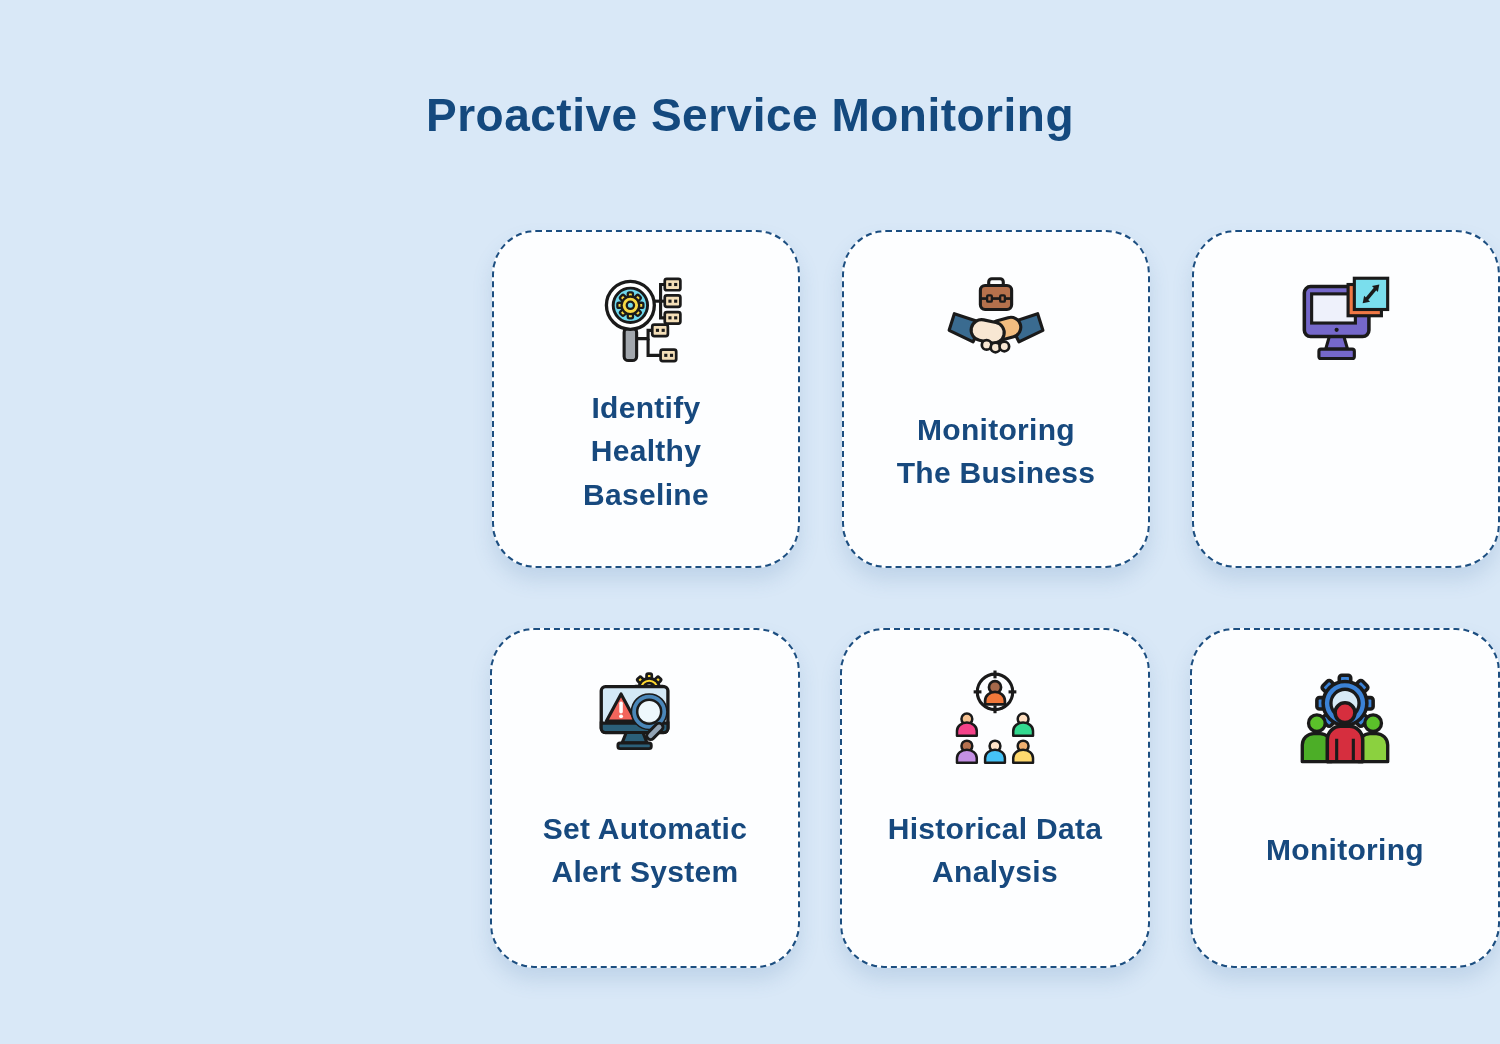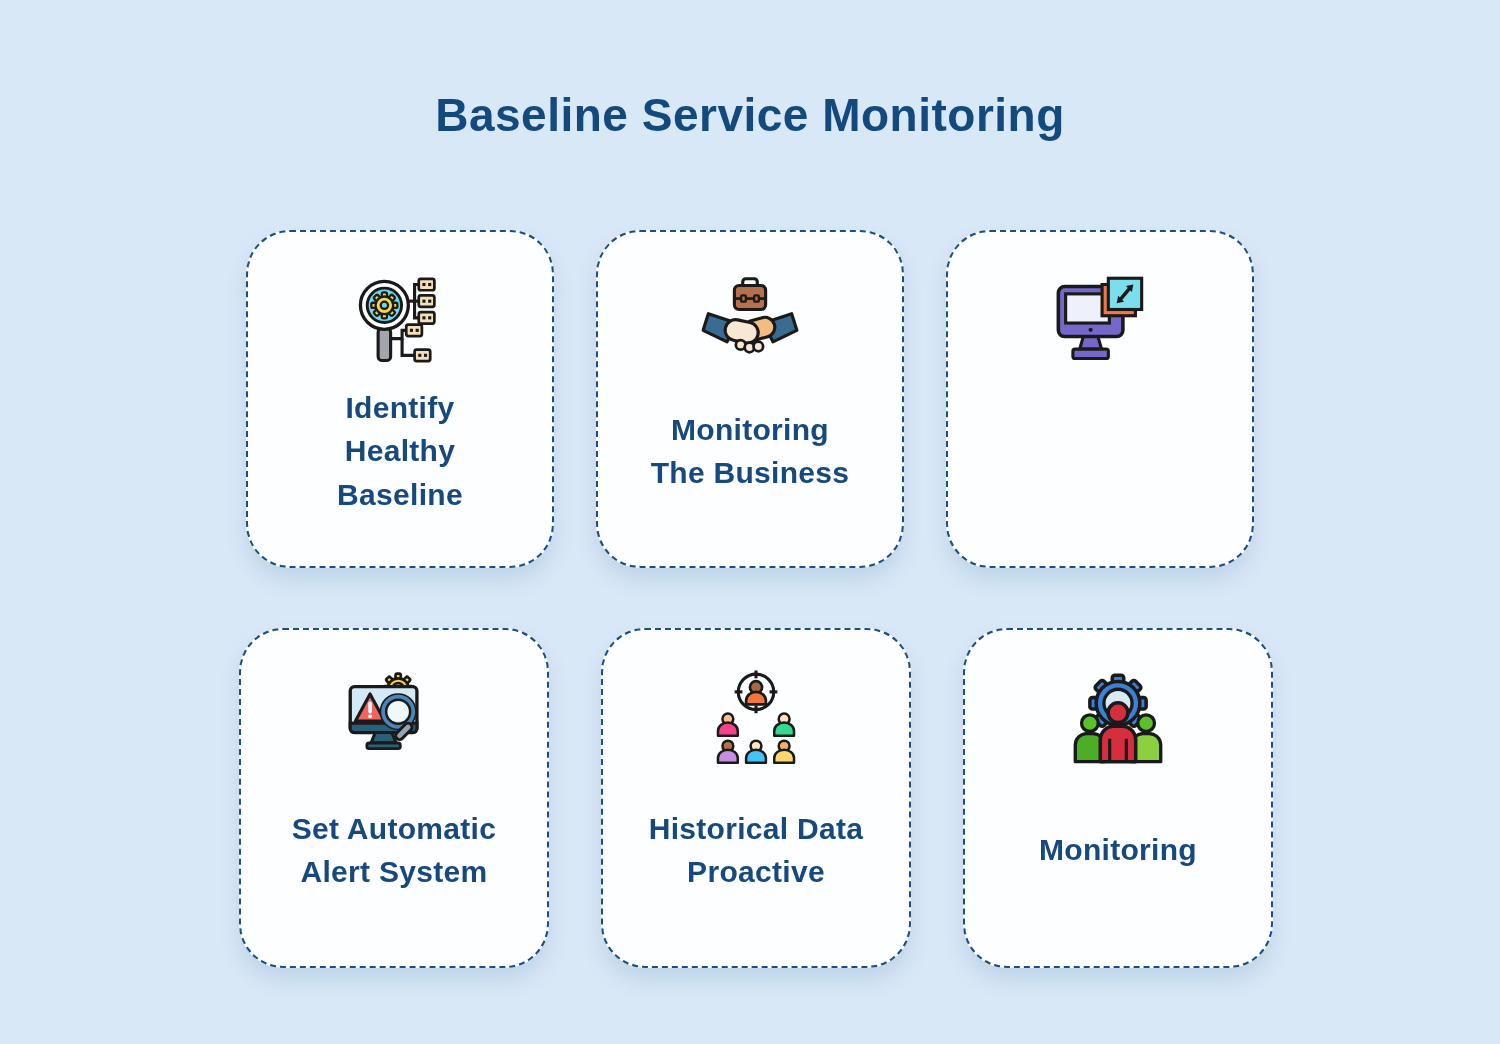--- a/index.html
+++ b/index.html
@@ -3,44 +3,44 @@
 <meta charset="utf-8">
 <style>
   * { margin:0; padding:0; box-sizing:border-box; }
   body { width:1500px; height:1044px; background:#D9E8F7; font-family:"Liberation Sans", sans-serif; position:relative; overflow:hidden; }
   .stage { position:absolute; inset:0; }
   .page-title {
     position:absolute; top:88px; left:0; width:100%;
     text-align:center; font-size:46px; font-weight:700;
     letter-spacing:0.5px; color:#14497E;
   }
-  .row { position:absolute; left:0; right:0; display:flex; justify-content:center; }
+  .row { position:absolute; left:0; right:0; display:flex; justify-content:flex-end; }
   .row-1 { top:230px; gap:42px; }
-  .row-2 { top:628px; gap:52px;padding-left:12px; }
+  .row-2 { top:628px; gap:40px;padding-left:12px; }
   .card {
     width:308px; height:338px; background:#FDFEFF;
     border:2px dashed #1C4E80; border-radius:44px;
     box-shadow:0 12px 20px rgba(80,120,170,0.18);
     display:flex; flex-direction:column; align-items:center;
   }
   .row-2 .card { width:310px; height:340px; }
   .card-icon { flex:0 0 150px; padding-top:30px; display:flex; align-items:center; justify-content:center; }
   .card-label {
     flex:1; display:flex; align-items:center; justify-content:center;
     text-align:center; white-space:pre-line;
     font-size:30px; font-weight:700; color:#17497E;
     line-height:1.45; letter-spacing:0.3px; padding:0 12px 46px;
   }
 </style>
 </head>
 <body>
 
 <div class="stage">
 
-  <h1 class="page-title">Baseline Service Monitoring</h1>
+  <h1 class="page-title">Proactive Service Monitoring</h1>
 
   <div class="row row-1">
 
     <div class="card">
       <div class="card-icon">
         <svg width="100" height="100" viewBox="0 0 96 96">
           <g stroke="#1A1A1A" stroke-width="3" fill="none">
             <path d="M50 28 H62"></path>
               <path d="M62 28 V12 H66"></path>
               <path d="M62 28 H66"></path>
@@ -185,21 +185,21 @@
           <path d="M65.5 63 v-4.5 a9.5 8 0 0 1 19 0 V63 z" fill="#33D98F" stroke="#1A1A1A" stroke-width="2.4" stroke-linejoin="round"></path>
           <circle cx="21" cy="73" r="5.2" fill="#B5704E" stroke="#1A1A1A" stroke-width="2.4"></circle>
           <path d="M11.5 89 v-4.5 a9.5 8 0 0 1 19 0 V89 z" fill="#C490E4" stroke="#1A1A1A" stroke-width="2.4" stroke-linejoin="round"></path>
           <circle cx="48" cy="73" r="5.2" fill="#FFE3C8" stroke="#1A1A1A" stroke-width="2.4"></circle>
           <path d="M38.5 89 v-4.5 a9.5 8 0 0 1 19 0 V89 z" fill="#45C3F7" stroke="#1A1A1A" stroke-width="2.4" stroke-linejoin="round"></path>
           <circle cx="75" cy="73" r="5.2" fill="#F0B070" stroke="#1A1A1A" stroke-width="2.4"></circle>
           <path d="M65.5 89 v-4.5 a9.5 8 0 0 1 19 0 V89 z" fill="#FFD96E" stroke="#1A1A1A" stroke-width="2.4" stroke-linejoin="round"></path>
         </svg>
       </div>
       <div class="card-label">Historical Data
-Proactive</div>
+Analysis</div>
     </div>
 
     <div class="card">
       <div class="card-icon">
         <svg width="100" height="100" viewBox="0 0 96 96">
           <g fill="#3B82D6" stroke="#1A1A1A" stroke-width="3.4" stroke-linejoin="round">
             <rect x="42.5" y="5" width="11" height="10" rx="2.5"></rect>
             <rect x="42.5" y="5" width="11" height="10" rx="2.5" transform="rotate(45 48 32)"></rect>
             <rect x="42.5" y="5" width="11" height="10" rx="2.5" transform="rotate(90 48 32)"></rect>
             <rect x="42.5" y="5" width="11" height="10" rx="2.5" transform="rotate(135 48 32)"></rect>

